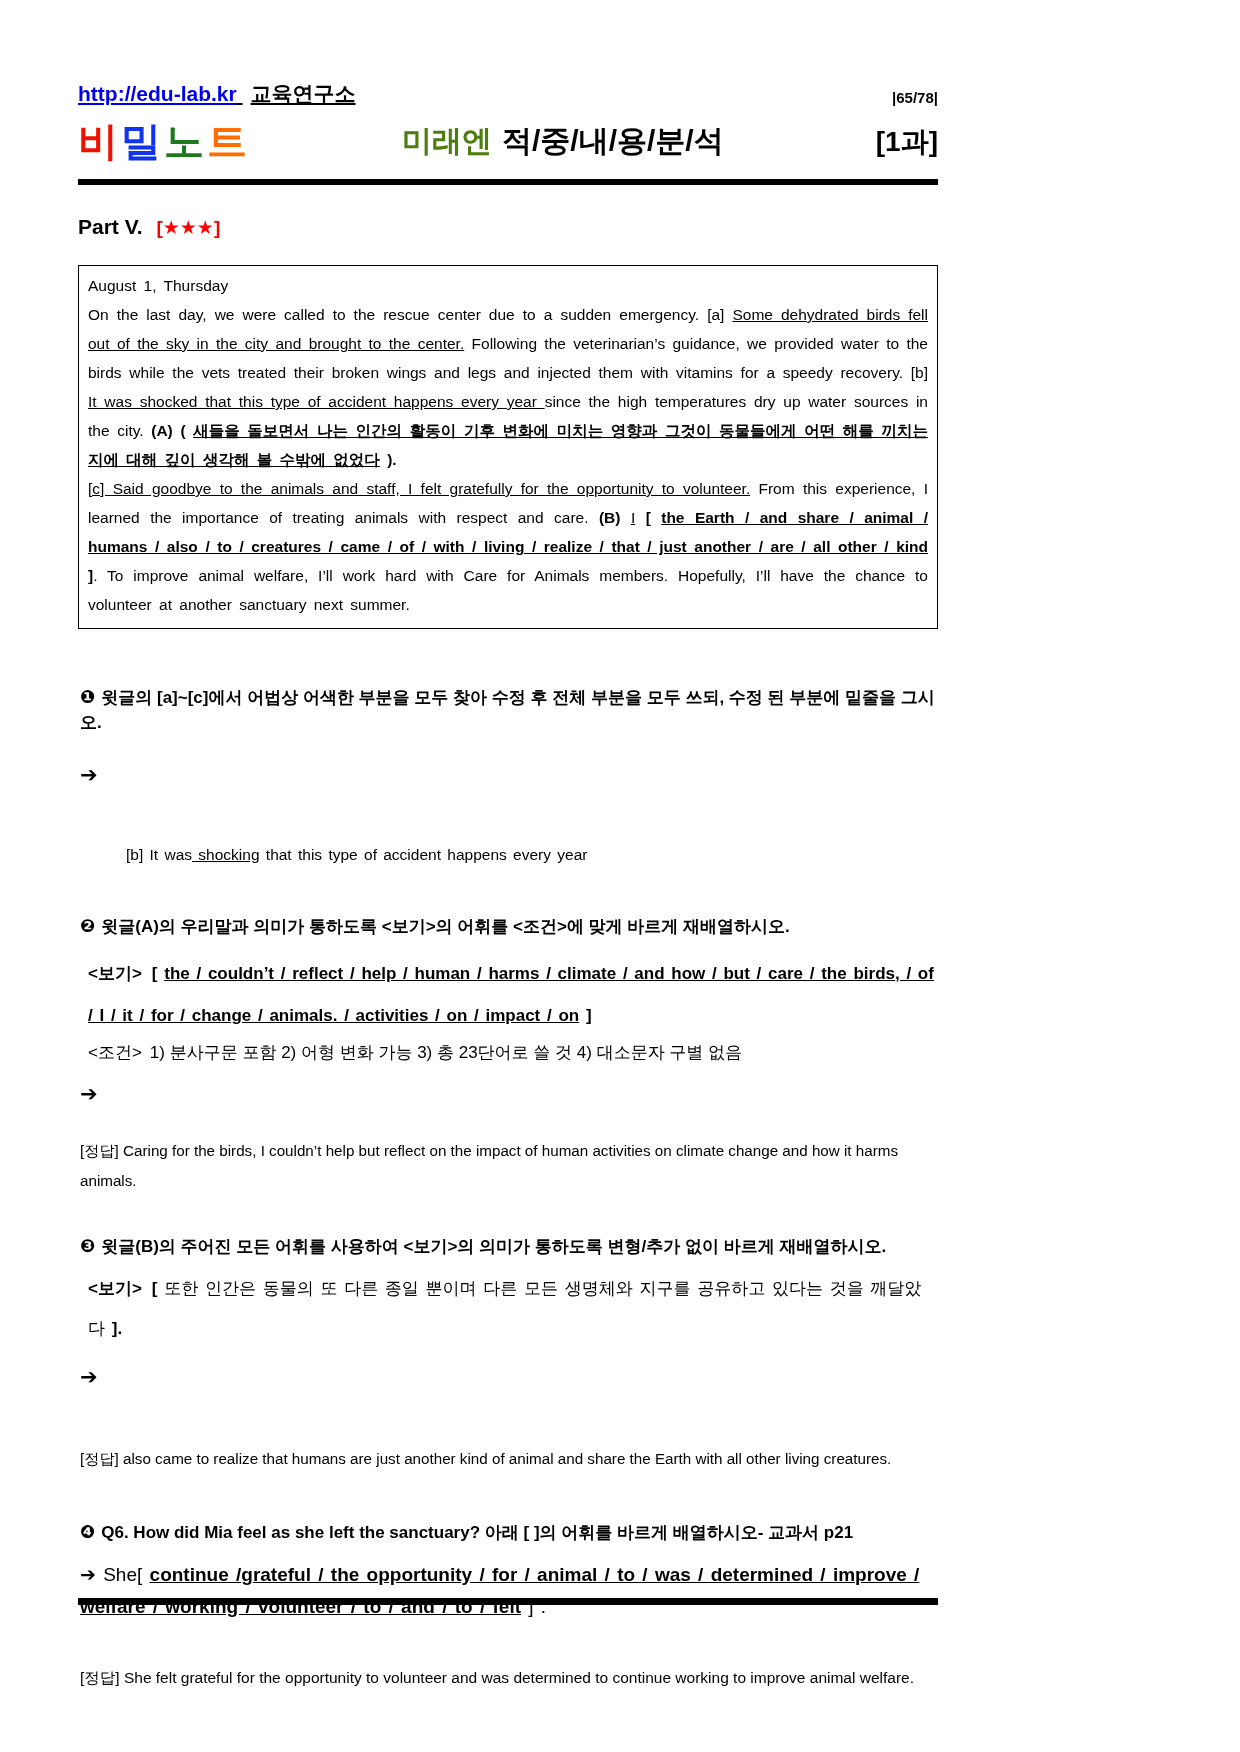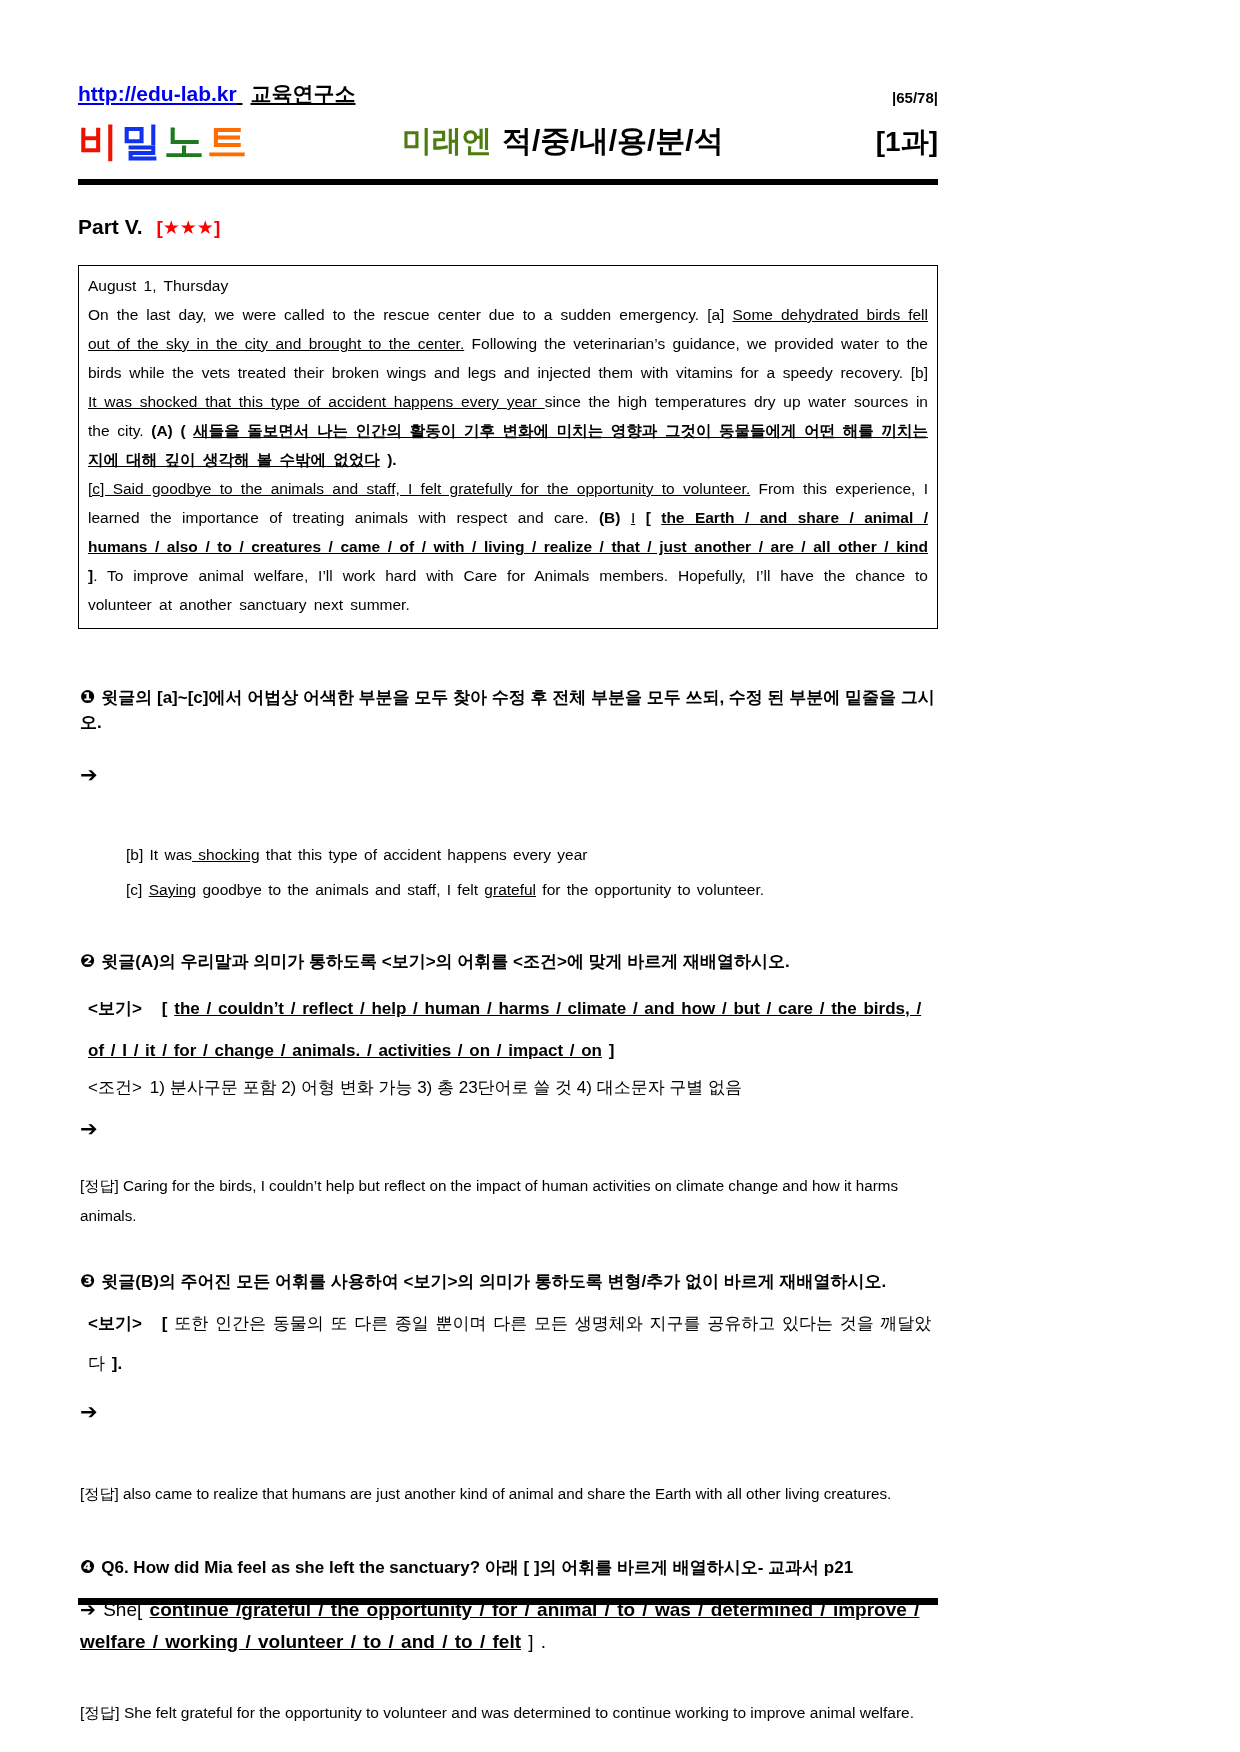--- a/index.html
+++ b/index.html
@@ -39,21 +39,21 @@
   .q1 { margin-top:56px; }
   .q-prompt { font-size:17px; font-weight:800; line-height:25px; }
   .q-num { margin-right:6px; font-size:18px; }
   .arrow-mark { display:block; font-size:21px; font-weight:800; }
   .q1 .arrow-mark { margin-top:28px; }
   .answer-block { margin-top:50px; font-size:15.5px; line-height:35px; word-spacing:2px; }
   .answer-indent { padding-left:46px; }
 
   .q2 { margin-top:42px; }
   .bogi-line { margin-top:14px; font-size:17px; line-height:42px; padding-left:8px; word-spacing:2px; }
-  .bogi-label { font-weight:800; margin-right:20px; }
+  .bogi-label { font-weight:800; margin-right:10px; }
   .jogeon-line { margin-top:4px; font-size:17px; font-weight:400; padding-left:8px; }
   .jogeon-label { margin-right:8px; }
   .q2 .arrow-mark { margin-top:18px; }
   .answer-line { margin-top:30px; font-size:15.2px; line-height:30px; }
 
   .q3 { margin-top:38px; }
   .q3 .bogi-line { margin-top:10px; line-height:40px; }
   .q3 .arrow-mark { margin-top:16px; }
   .q3 .answer-line { margin-top:55px; }
 
@@ -97,21 +97,20 @@
     <p><span class="rt-u">[c] Said goodbye to the animals and staff, I felt gratefully for the opportunity to volunteer.</span><span> From this experience, I learned the importance of treating animals with respect and care. </span><span class="rt-b">(B)</span><span> </span><span class="rt-u">I</span><span> </span><span class="rt-b">[ </span><span class="rt-b rt-u">the Earth / and share / animal / humans / also / to / creatures / came / of / with / living / realize / that / just another / are / all other / kind</span><span class="rt-b"> ]</span><span>. To improve animal welfare, I’ll work hard with Care for Animals members. Hopefully, I’ll have the chance to volunteer at another sanctuary next summer.</span></p>
   </div>
 
   <section class="q-section q1">
     <div class="q-prompt">
       <span class="q-num">❶</span><span>윗글의 [a]~[c]에서 어법상 어색한 부분을 모두 찾아 수정 후 전체 부분을 모두 쓰되, 수정 된 부분에 밑줄을 그시오.</span>
     </div>
     <span class="arrow-mark">➔</span>
     <div class="answer-block">
       <div class="answer-indent"><span>[b] It was</span><span class="rt-u"> shocking</span><span> that this type of accident happens every year</span></div>
-      <div class="answer-indent"><span>[c] </span><span class="rt-u">Saying</span><span> goodbye to the animals and staff, I felt </span><span class="rt-u">grateful</span><span> for the opportunity to volunteer.</span></div>
     </div>
   </section>
 
   <section class="q-section q2">
     <div class="q-prompt">
       <span class="q-num">❷</span><span>윗글(A)의 우리말과 의미가 통하도록 &lt;보기&gt;의 어휘를 &lt;조건&gt;에 맞게 바르게 재배열하시오.</span>
     </div>
     <div class="bogi-line">
       <span class="bogi-label">&lt;보기&gt;</span><span><span class="rt-b">[ </span><span class="rt-b rt-u">the / couldn’t / reflect / help / human / harms / climate / and how / but / care / the birds, / of / I / it / for / change / animals. / activities / on / impact / on</span><span class="rt-b"> ]</span></span>
     </div>

